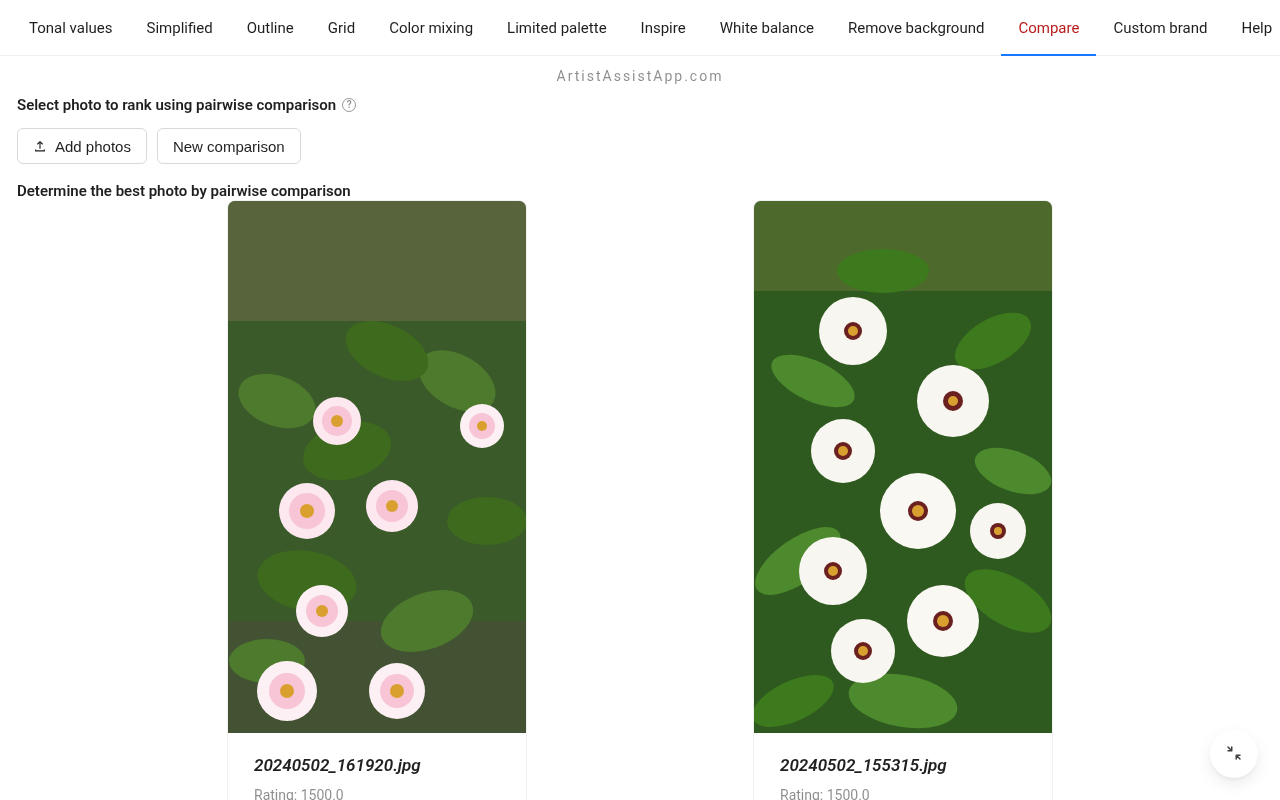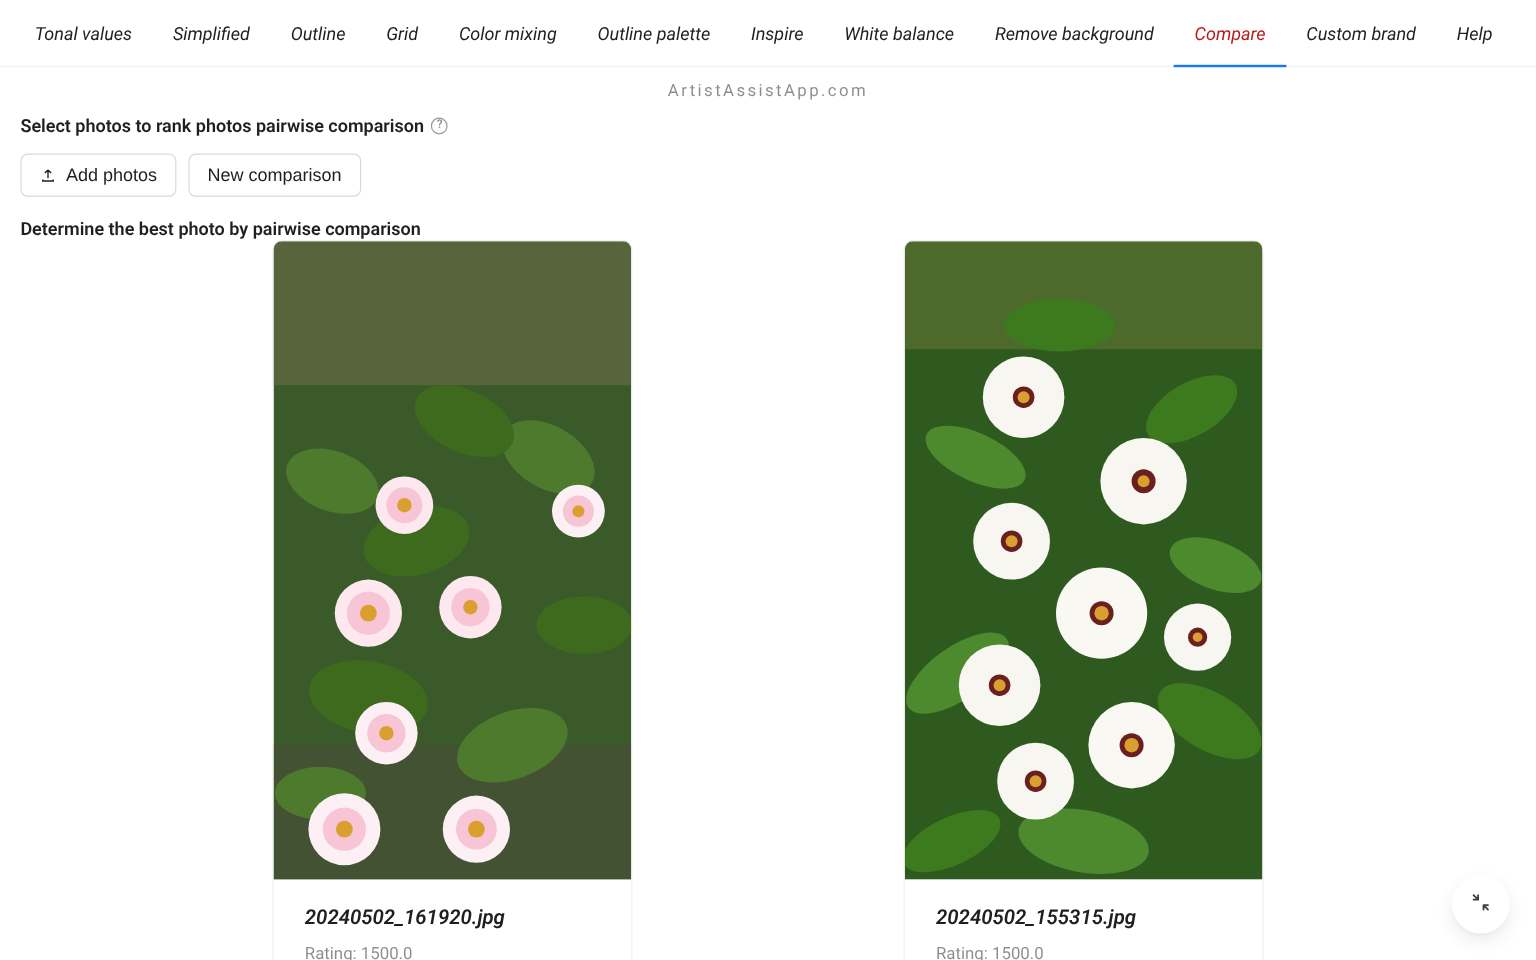--- a/index.html
+++ b/index.html
@@ -28,21 +28,20 @@
     .tab {
       padding: 0 17px;
       height: 56px;
       display: flex;
       align-items: center;
       font-size: 15px;
       color: rgba(0,0,0,0.88);
       cursor: pointer;
       position: relative;
       white-space: nowrap;
-      font-style: italic;
     }
     .tab.active {
       color: #b91c1c;
     }
     .tab.active::after {
       content: "";
       position: absolute;
       bottom: 0;
       left: 0;
       right: 0;
@@ -169,34 +168,34 @@
   </style>
 </head>
 <body>
 
 <div class="tabs">
   <div class="tab">Tonal values</div>
   <div class="tab">Simplified</div>
   <div class="tab">Outline</div>
   <div class="tab">Grid</div>
   <div class="tab">Color mixing</div>
-  <div class="tab">Outline palette</div>
+  <div class="tab">Limited palette</div>
   <div class="tab">Inspire</div>
   <div class="tab">White balance</div>
   <div class="tab">Remove background</div>
   <div class="tab active">Compare</div>
   <div class="tab">Custom brand</div>
   <div class="tab">Help</div>
 </div>
 
 <div class="subtitle">ArtistAssistApp.com</div>
 
 <div class="content">
   <div class="section-title">
-    <span>Select photos to rank photos pairwise comparison</span>
+    <span>Select photo to rank using pairwise comparison</span>
     <span class="help-icon">?</span>
   </div>
 
   <div class="button-row">
     <button class="btn">
       <span class="upload-icon">
         <svg viewBox="0 0 16 16" fill="none" stroke="currentColor" stroke-width="1.3">
           <path d="M8 11V3M8 3L5 6M8 3l3 3M3 12v1.5h10V12"></path>
         </svg>
       </span>

